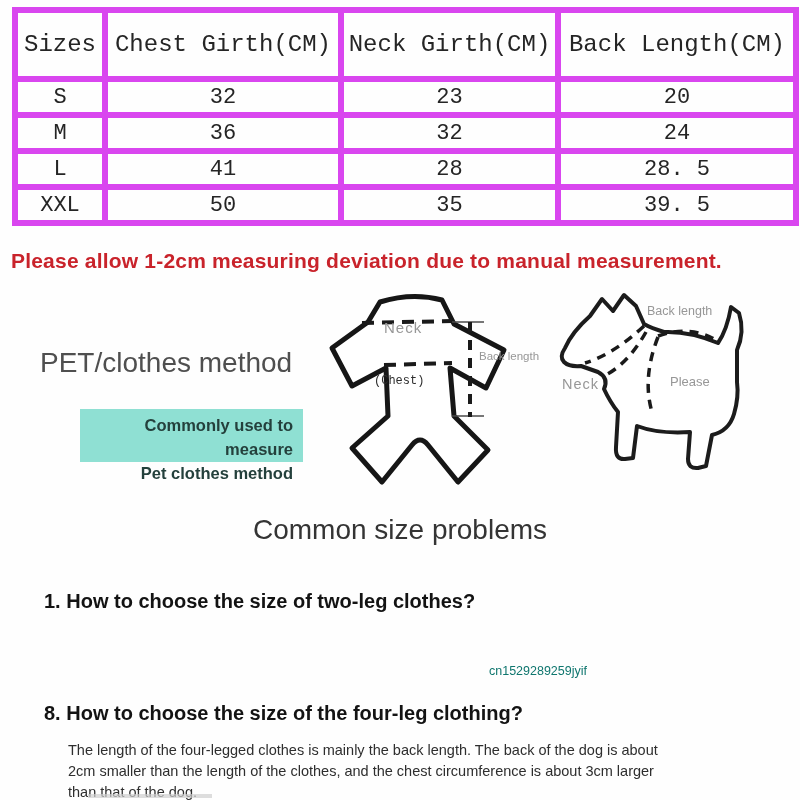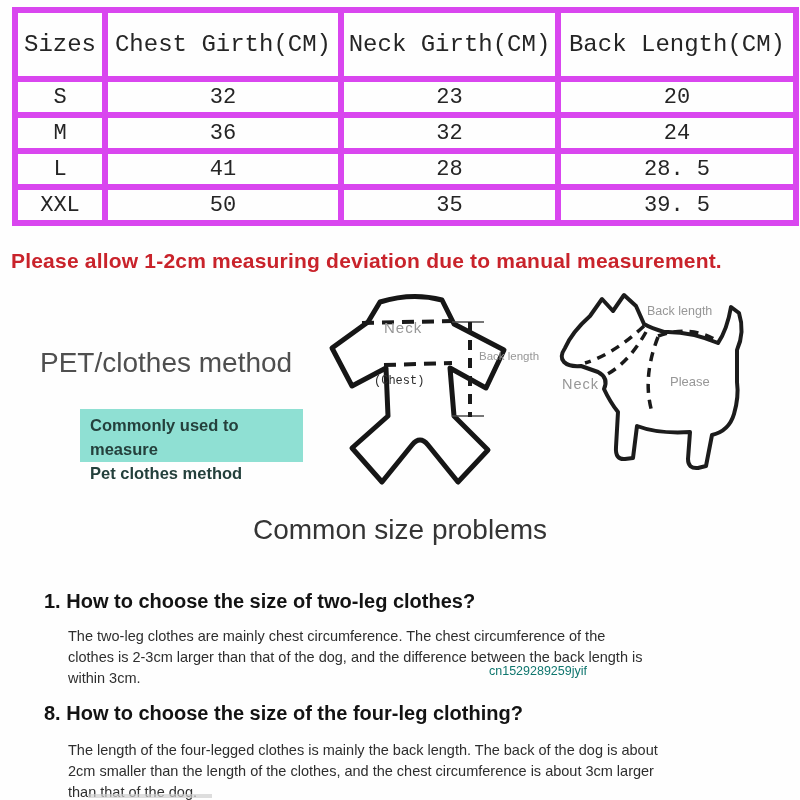--- a/index.html
+++ b/index.html
@@ -25,21 +25,21 @@
   .notice{
     position:absolute;left:11px;top:249px;width:782px;
     font-size:21px;font-weight:bold;color:#c9232b;letter-spacing:.2px;
   }
 
   
   .method-title{position:absolute;left:40px;top:347px;font-size:28px;color:#4f4f4f;text-align:center;}
   .highlight-box{
     position:absolute;left:80px;top:409px;width:223px;height:53px;box-sizing:border-box;
     background:#8fe0d3;color:#24403c;font-weight:bold;font-size:16.5px;line-height:24px;
-    padding:4px 10px;white-space:pre-line;
+    padding:4px 10px;white-space:pre-line;text-align:right;
   }
   .diagram{position:absolute;}
   .garment{left:300px;top:288px;width:250px;height:205px;}
   .dog{left:552px;top:290px;width:248px;height:205px;}
   .dlabel{position:absolute;color:#979797;white-space:nowrap;}
   .lbl-garment-neck{left:84px;top:31px;font-size:15px;letter-spacing:1px;}
   .lbl-garment-chest{left:74px;top:86px;font-size:12px;color:#2d2d2d;font-family:"Liberation Mono",monospace;}
   .lbl-garment-back{left:179px;top:62px;font-size:11.5px;}
   .lbl-dog-back{left:95px;top:14px;font-size:12.5px;}
   .lbl-dog-neck{left:10px;top:86px;font-size:14.5px;letter-spacing:1px;}
@@ -133,23 +133,20 @@
       <path d="M106,46 Q140,34 167,52" fill="none" stroke="#1a1a1a" stroke-width="3.5" stroke-dasharray="9 7"></path>
     </svg>
     <div class="dlabel lbl-dog-back">Back length</div>
     <div class="dlabel lbl-dog-neck">Neck</div>
     <div class="dlabel lbl-dog-chest">Please</div>
   </div>
 
   <div class="faq-title">Common size problems</div>
 
   <div class="question q1">1. How to choose the size of two-leg clothes?</div>
-  <div class="answer a1">The two-leg clothes are mainly chest circumference. The chest circumference of the
-clothes is 2-3cm larger than that of the dog, and the difference between the back length is
-within 3cm.</div>
   <div class="watermark">cn1529289259jyif</div>
 
   <div class="question q2">8. How to choose the size of the four-leg clothing?</div>
   <div class="answer a2">The length of the four-legged clothes is mainly the back length. The back of the dog is about
 2cm smaller than the length of the clothes, and the chest circumference is about 3cm larger
 than that of the dog.</div>
 
   <div class="smudge"></div>
 </div>
 

